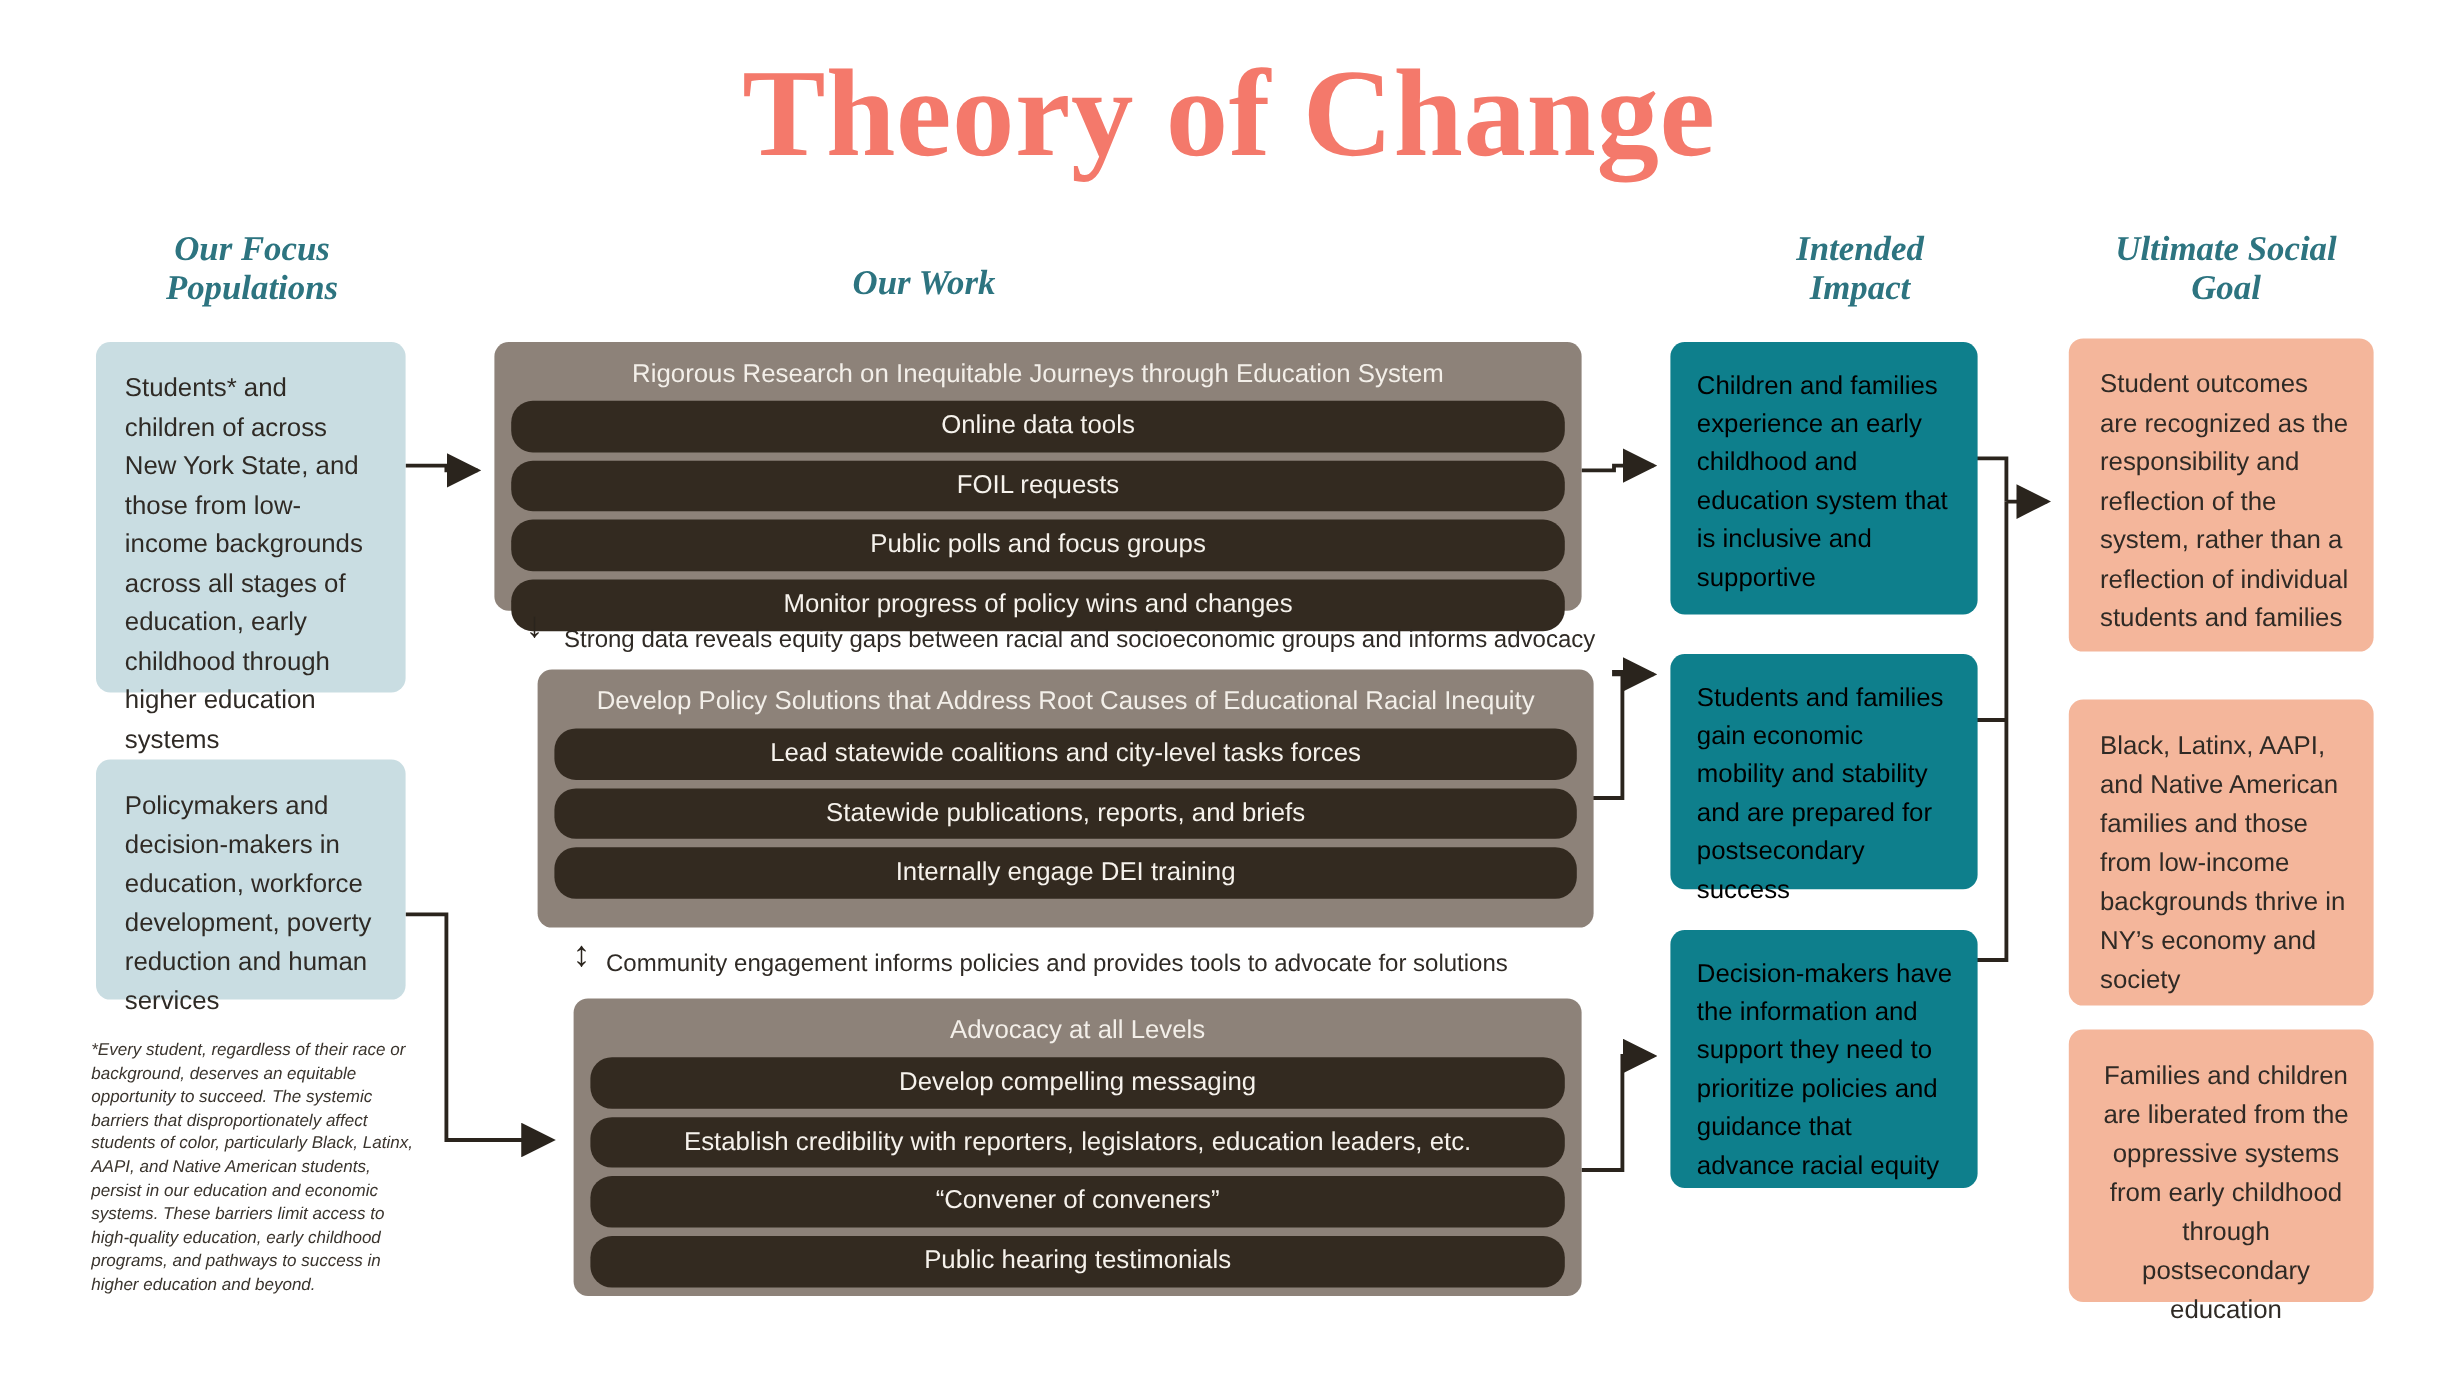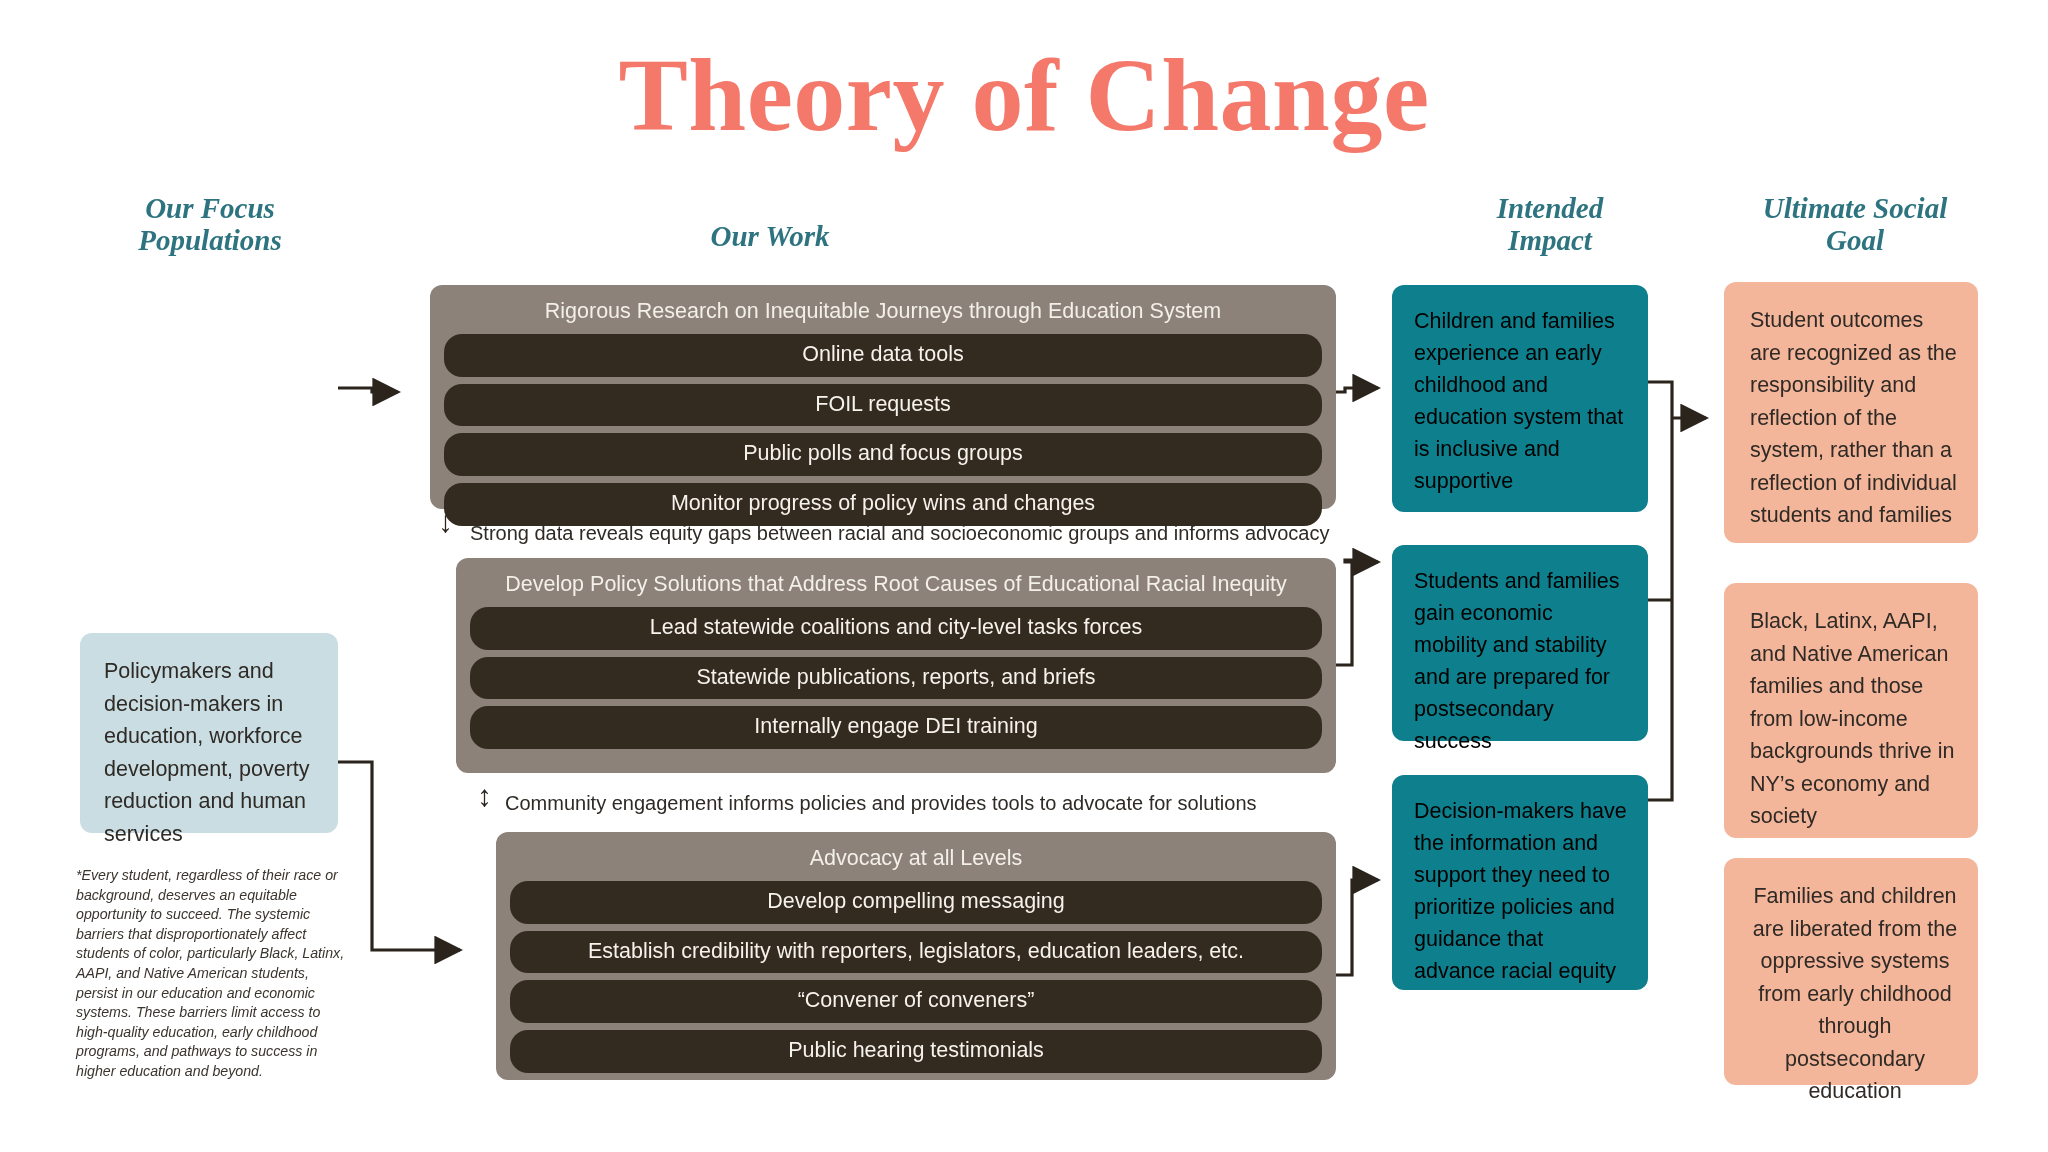--- a/index.html
+++ b/index.html
@@ -76,24 +76,23 @@
     color: #3a342d;
   }
 
   
   .work-group {
     position: absolute;
     background: #8d8279;
     border-radius: 12px;
     box-sizing: border-box;
     padding: 14px 14px 12px 14px;
-    margin-left: 18px;
   }
   #work-0 { left: 412px; top: 285px; width: 906px; height: 224px; }
-  #work-1 { left: 438px; top: 558px; width: 880px; height: 215px; }
+  #work-1 { left: 448px; top: 558px; width: 880px; height: 215px; }
   #work-2 { left: 478px; top: 832px; width: 840px; height: 248px; }
 
   .work-title {
     color: #f3efe9;
     font-size: 21.5px;
     text-align: center;
     line-height: 1.2;
     margin-bottom: 9px;
   }
   .work-bar {
@@ -204,20 +203,21 @@
   <div class="col-head" id="head-work">Our Work</div>
   <div class="col-head" id="head-impact">
     <div>Intended</div>
     <div>Impact</div>
   </div>
   <div class="col-head" id="head-goal">
     <div>Ultimate Social</div>
     <div>Goal</div>
   </div>
 
+  <div class="focus-box" id="focus-0">Students* and children of across New York State, and those from low-income backgrounds across all stages of education, early childhood through higher education systems</div>
   <div class="focus-box" id="focus-1">Policymakers and decision-makers in education, workforce development, poverty reduction and human services</div>
   <div class="footnote">*Every student, regardless of their race or background, deserves an equitable opportunity to succeed. The systemic barriers that disproportionately affect students of color, particularly Black, Latinx, AAPI, and Native American students, persist in our education and economic systems. These barriers limit access to high-quality education, early childhood programs, and pathways to success in higher education and beyond.</div>
 
   <div class="work-group" id="work-0">
     <div class="work-title">Rigorous Research on Inequitable Journeys through Education System</div>
     <div class="work-bar">Online data tools</div>
     <div class="work-bar">FOIL requests</div>
     <div class="work-bar">Public polls and focus groups</div>
     <div class="work-bar">Monitor progress of policy wins and changes</div>
   </div>

